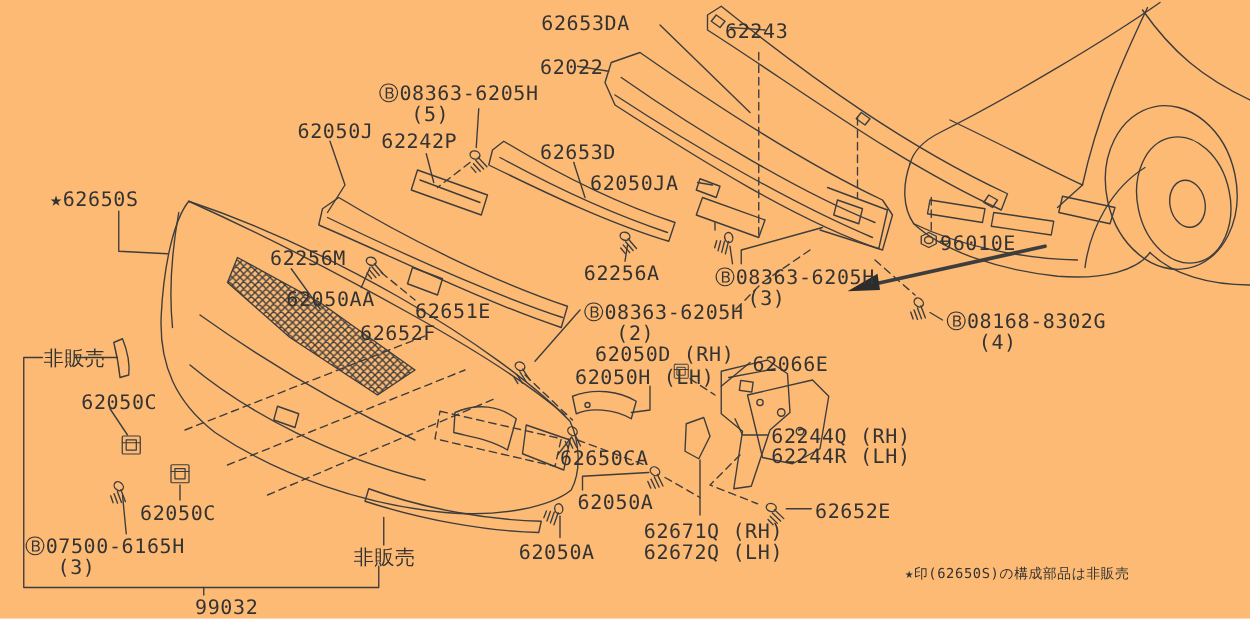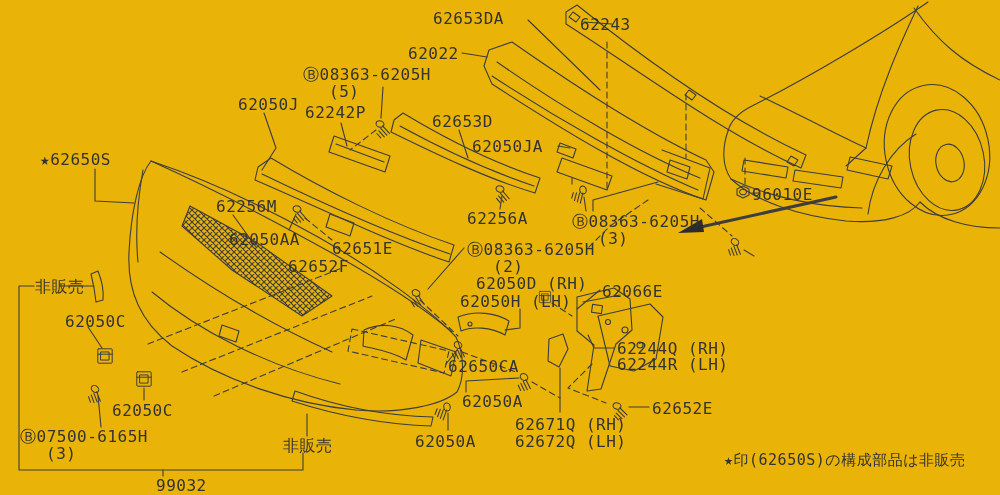--- a/index.html
+++ b/index.html
@@ -1,22 +1,22 @@
 <!DOCTYPE html>
 <html><head>
 <meta charset="utf-8">
 <style>
   html,body{margin:0;padding:0;background:#ffffff;}
-  #stage{position:relative;width:1000px;height:495px;background:#eab308;overflow:hidden;
+  #stage{position:relative;width:1000px;height:495px;background:#fdba74;overflow:hidden;
          font-family:"DejaVu Sans Mono", monospace;}
   #art{position:absolute;left:0;top:0;z-index:0;}
   .lbl{position:absolute;z-index:2;font-size:16px;line-height:17px;letter-spacing:0.5px;
        color:#333;white-space:pre;}
   .lbl .q{display:block;padding-left:26px;}
-  .note{position:absolute;z-index:2;font-size:15px;letter-spacing:0.5px;color:#333;white-space:pre;}
+  .note{position:absolute;z-index:2;font-size:11px;letter-spacing:0.5px;color:#333;white-space:pre;}
   svg path, svg rect, svg circle, svg ellipse, svg use{fill:none;stroke:#3d3d3d;stroke-width:1.1;
        stroke-linecap:round;stroke-linejoin:round;}
   svg .dash{stroke-dasharray:6 4;}
   svg .mesh{fill:url(#meshpat);stroke:#3d3d3d;}
   svg .solidfill{fill:#2c2c2c;stroke:none;}
   svg .thick{stroke-width:3;}
 </style>
 </head>
 <body>
 
@@ -207,32 +207,33 @@
       <path class="dash" d="M700,208 L732,236"></path>
       <path class="dash" d="M745,158 L745,184"></path>
       <path class="dash" d="M552,303 L572,316"></path>
       <path class="dash" d="M592,364 L568,388 L606,403"></path>
       <path class="dash" d="M305,218 L332,240"></path>
     </g>
   </svg>
 
   <div class="lbl" style="left:433px;top:10px"><span>62653DA</span></div>
   <div class="lbl" style="left:580px;top:16px"><span>62243</span></div>
-  <div class="lbl" style="left:408px;top:45px"><span>62022</span></div>
+  <div class="lbl" style="left:432px;top:45px"><span>62022</span></div>
   <div class="lbl" style="left:303px;top:66px"><span>Ⓑ08363-6205H</span><span class="q">(5)</span></div>
   <div class="lbl" style="left:305px;top:104px"><span>62242P</span></div>
   <div class="lbl" style="left:238px;top:96px"><span>62050J</span></div>
   <div class="lbl" style="left:432px;top:113px"><span>62653D</span></div>
   <div class="lbl" style="left:472px;top:138px"><span>62050JA</span></div>
   <div class="lbl" style="left:40px;top:151px"><span>★62650S</span></div>
   <div class="lbl" style="left:216px;top:198px"><span>62256M</span></div>
   <div class="lbl" style="left:229px;top:231px"><span>62050AA</span></div>
   <div class="lbl" style="left:467px;top:210px"><span>62256A</span></div>
   <div class="lbl" style="left:572px;top:213px"><span>Ⓑ08363-6205H</span><span class="q">(3)</span></div>
   <div class="lbl" style="left:752px;top:186px"><span>96010E</span></div>
+  <div class="lbl" style="left:757px;top:248px"><span>Ⓑ08168-8302G</span><span class="q">(4)</span></div>
   <div class="lbl" style="left:467px;top:241px"><span>Ⓑ08363-6205H</span><span class="q">(2)</span></div>
   <div class="lbl" style="left:476px;top:275px"><span>62050D (RH)</span></div>
   <div class="lbl" style="left:460px;top:293px"><span>62050H (LH)</span></div>
   <div class="lbl" style="left:602px;top:283px"><span>62066E</span></div>
   <div class="lbl" style="left:617px;top:340px"><span>62244Q (RH)</span></div>
   <div class="lbl" style="left:617px;top:356px"><span>62244R (LH)</span></div>
   <div class="lbl" style="left:652px;top:400px"><span>62652E</span></div>
   <div class="lbl" style="left:448px;top:358px"><span>62650CA</span></div>
   <div class="lbl" style="left:462px;top:393px"><span>62050A</span></div>
   <div class="lbl" style="left:515px;top:416px"><span>62671Q (RH)</span></div>

